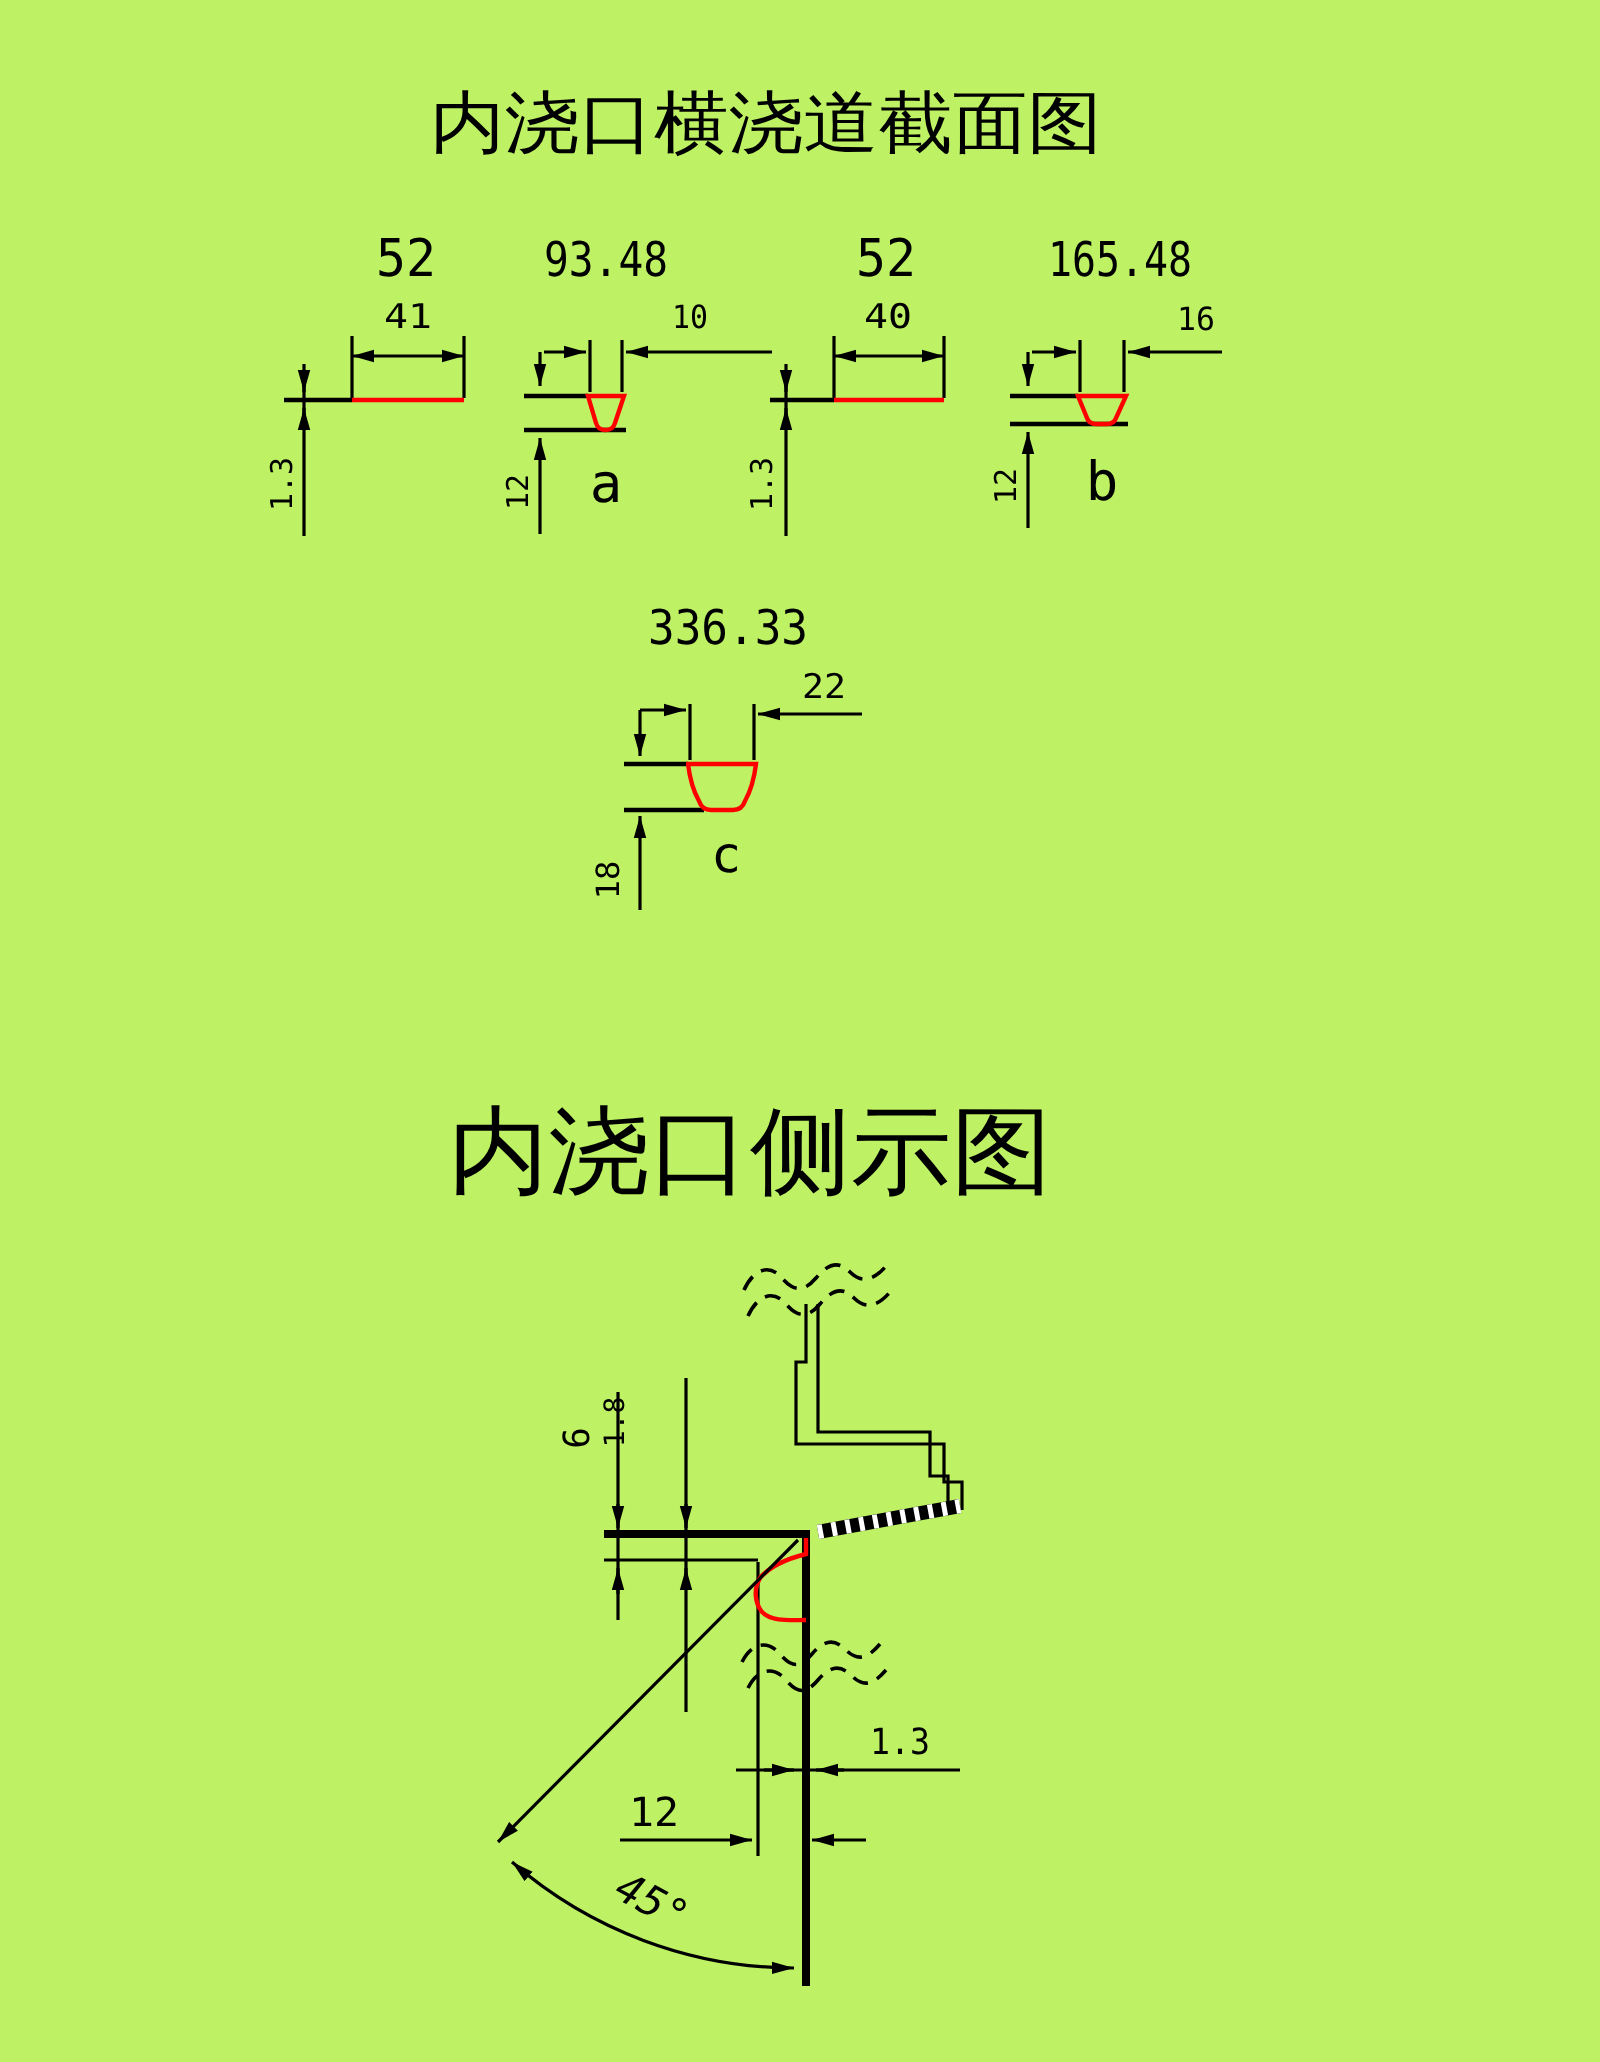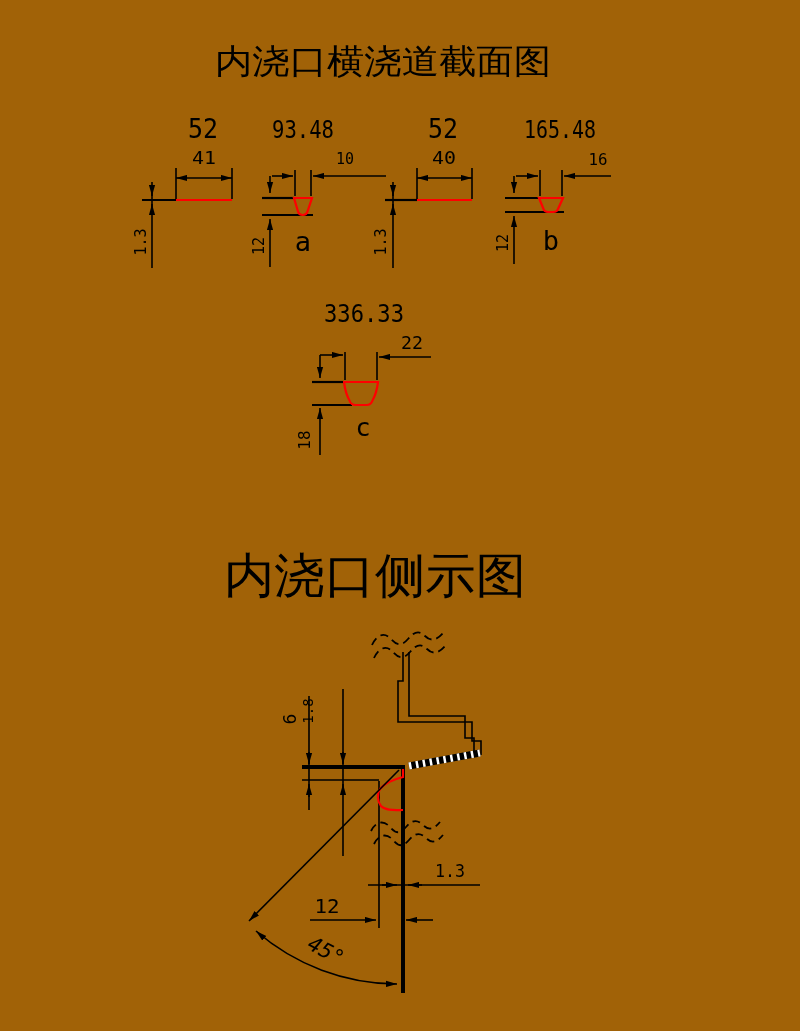--- a/index.html
+++ b/index.html
@@ -1,16 +1,16 @@
 <!DOCTYPE html>
 <html><head>
 <meta charset="utf-8">
 <style>
   html,body{margin:0;padding:0;background:#fff;}
-  #stage{position:relative;width:800px;height:1031px;background:#a16207;overflow:hidden;}
+  #stage{position:relative;width:800px;height:1031px;background:#bef264;overflow:hidden;}
   svg{display:block;}
   svg text{font-family:"DejaVu Sans Mono","Liberation Mono",monospace;fill:#000;}
   svg text.cjk{font-family:"DejaVu Sans","Liberation Sans",sans-serif;}
   .ln{stroke:#000;stroke-width:1.6;fill:none;}
   .ln2{stroke:#000;stroke-width:2.2;fill:none;}
   .thk{stroke:#000;stroke-width:4;fill:none;}
   .red{fill:none;stroke-width:2.2;}
   .wavy{stroke:#000;stroke-width:1.8;fill:none;stroke-dasharray:8 5;}
   .hatchb{stroke:#000;stroke-width:7;fill:none;}
   .hatchw{stroke:#fff;stroke-width:7;fill:none;stroke-dasharray:2.5 4.5;}

